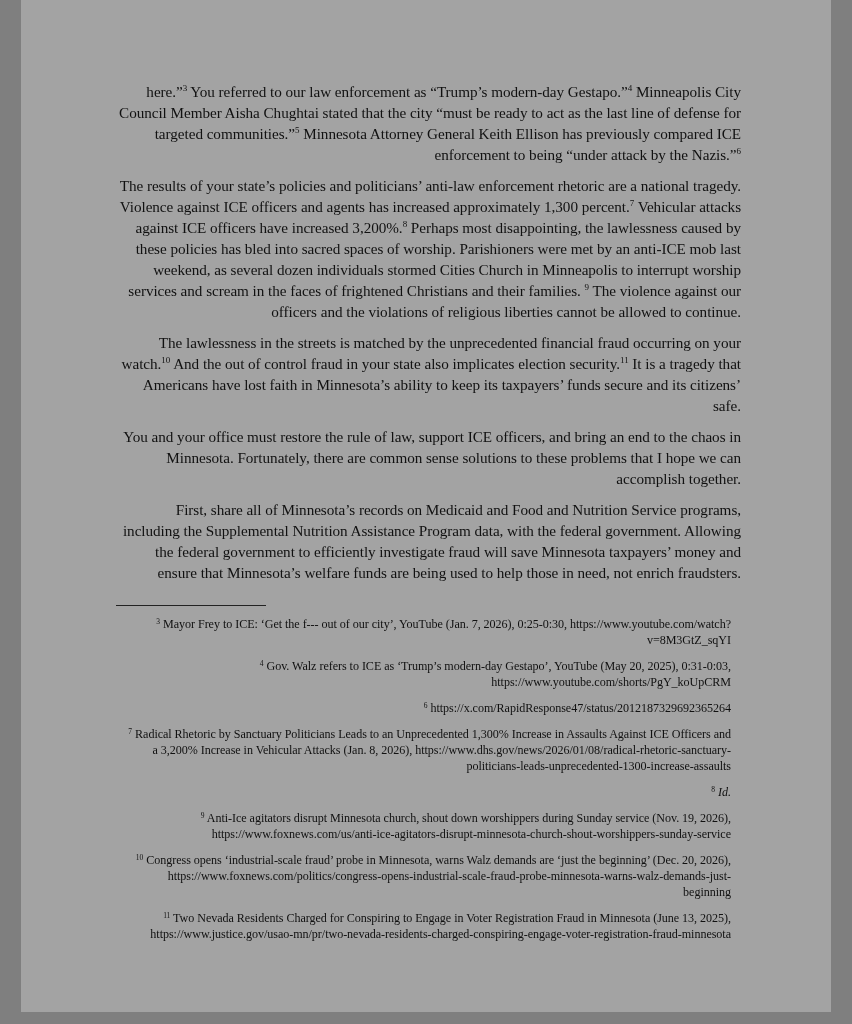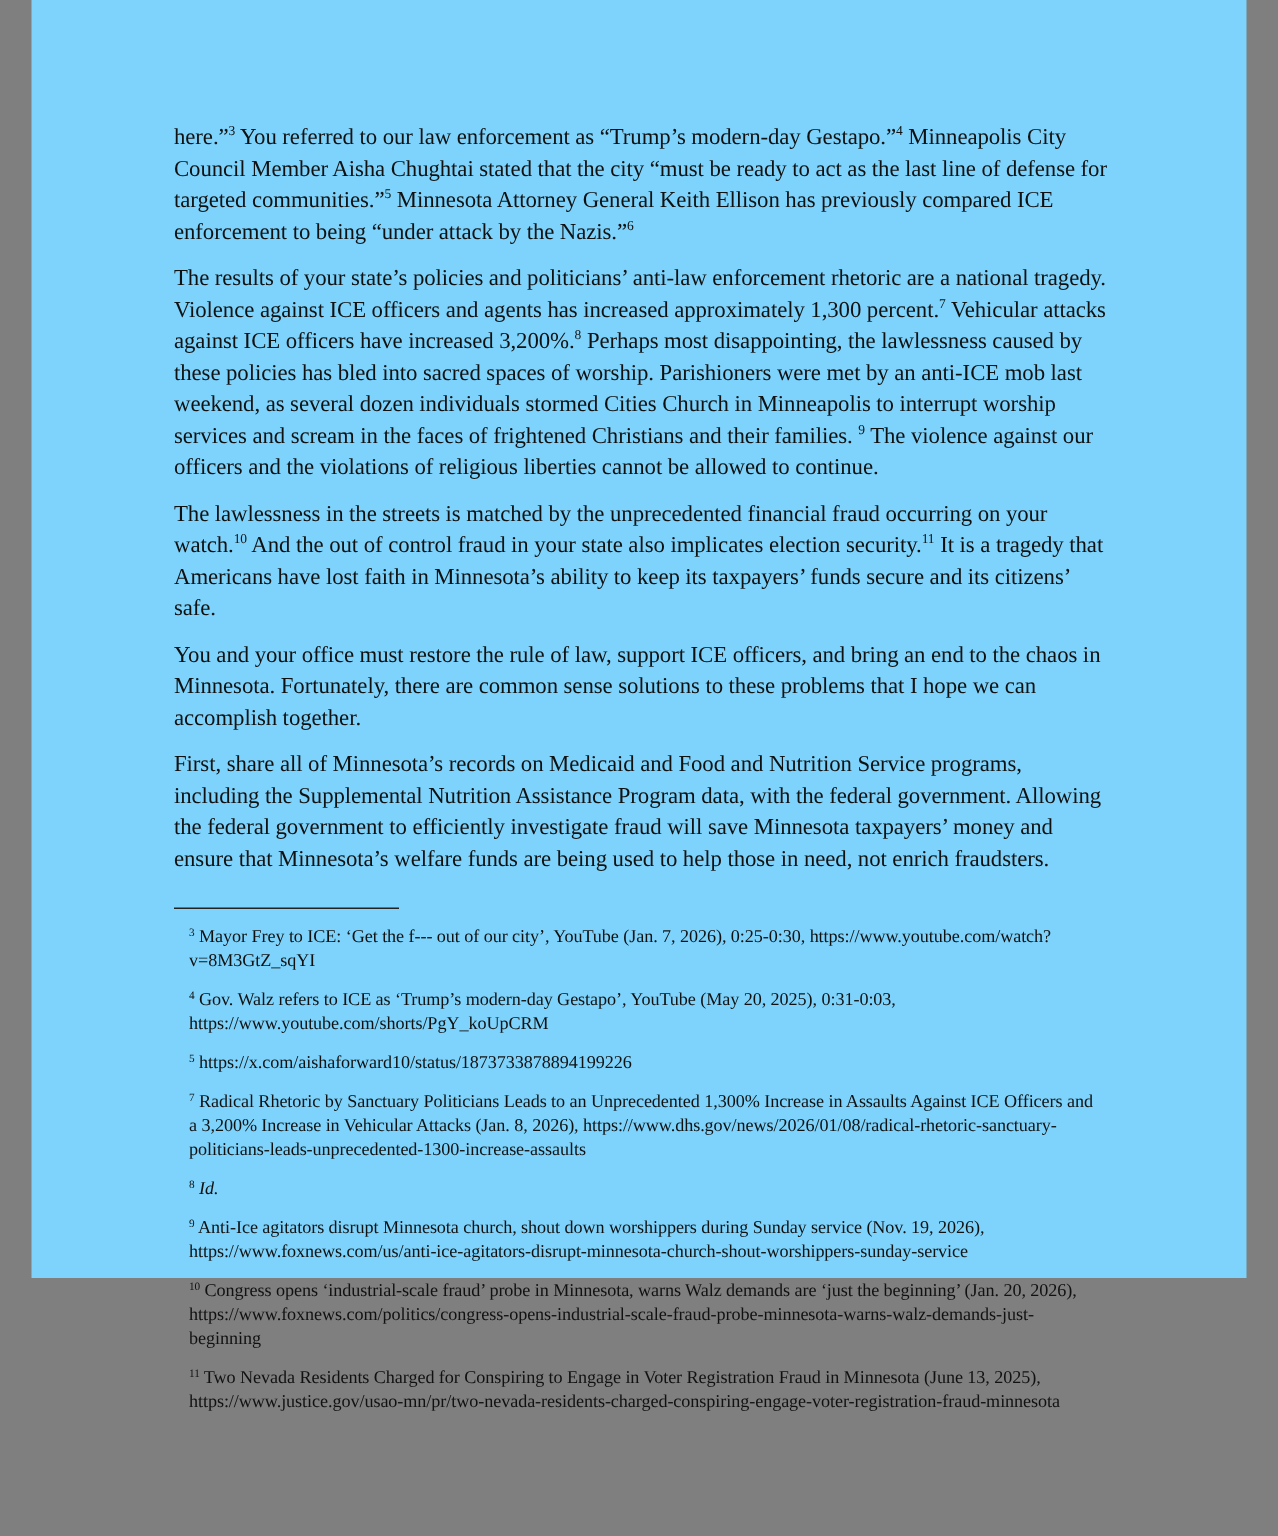--- a/index.html
+++ b/index.html
@@ -4,22 +4,23 @@
 <style>
   html, body { margin: 0; padding: 0; }
   body {
     width: 852px; height: 1024px; overflow: hidden;
     background: #7f7f7f;
     position: relative;
     font-family: "Liberation Serif", "DejaVu Serif", serif;
     color: #111;
   }
   .page {
-    position: absolute; left: 21px; top: 0; width: 810px; height: 852px;
-    background: #7dd3fc;
+    position: absolute; left: 21px; top: 0; width: 810px; height: 1012px;
+    background: #a3a3a3;
+    text-align: right;
   }
   .content {
     position: absolute; left: 95px; top: 81px; width: 625px;
   }
   p.body {
     margin: 0 0 10px 0;
     font-size: 15.2px;
     line-height: 21px;
     letter-spacing: -0.05px;
   }
@@ -43,21 +44,21 @@
         <p class="body"><span>here.”</span><sup>3</sup><span> You referred to our law enforcement as “Trump’s modern-day Gestapo.”</span><sup>4</sup><span> Minneapolis City Council Member Aisha Chughtai stated that the city “must be ready to act as the last line of defense for targeted communities.”</span><sup>5</sup><span> Minnesota Attorney General Keith Ellison has previously compared ICE enforcement to being “under attack by the Nazis.”</span><sup>6</sup></p>
         <p class="body"><span>The results of your state’s policies and politicians’ anti-law enforcement rhetoric are a national tragedy. Violence against ICE officers and agents has increased approximately 1,300 percent.</span><sup>7</sup><span> Vehicular attacks against ICE officers have increased 3,200%.</span><sup>8</sup><span> Perhaps most disappointing, the lawlessness caused by these policies has bled into sacred spaces of worship. Parishioners were met by an anti-ICE mob last weekend, as several dozen individuals stormed Cities Church in Minneapolis to interrupt worship services and scream in the faces of frightened Christians and their families. </span><sup>9</sup><span> The violence against our officers and the violations of religious liberties cannot be allowed to continue.</span></p>
         <p class="body"><span>The lawlessness in the streets is matched by the unprecedented financial fraud occurring on your watch.</span><sup>10</sup><span> And the out of control fraud in your state also implicates election security.</span><sup>11</sup><span> It is a tragedy that Americans have lost faith in Minnesota’s ability to keep its taxpayers’ funds secure and its citizens’ safe.</span></p>
         <p class="body"><span>You and your office must restore the rule of law, support ICE officers, and bring an end to the chaos in Minnesota. Fortunately, there are common sense solutions to these problems that I hope we can accomplish together.</span></p>
         <p class="body"><span>First, share all of Minnesota’s records on Medicaid and Food and Nutrition Service programs, including the Supplemental Nutrition Assistance Program data, with the federal government. Allowing the federal government to efficiently investigate fraud will save Minnesota taxpayers’ money and ensure that Minnesota’s welfare funds are being used to help those in need, not enrich fraudsters.</span></p>
       </div>
     <div class="rule"></div>
     <div id="footnotes">
         <div class="fn"><sup>3</sup> <span>Mayor Frey to ICE: ‘Get the f--- out of our city’, YouTube (Jan. 7, 2026), 0:25-0:30, https://www.youtube.com/watch?v=8M3GtZ_sqYI</span></div>
         <div class="fn"><sup>4</sup> <span>Gov. Walz refers to ICE as ‘Trump’s modern-day Gestapo’, YouTube (May 20, 2025), 0:31-0:03, https://www.youtube.com/shorts/PgY_koUpCRM</span></div>
-        <div class="fn"><sup>5</sup> <span>https://x.com/aishaforward10/status/1873733878894199226</span></div>
+        <div class="fn"><sup>6</sup> <span>https://x.com/RapidResponse47/status/2012187329692365264</span></div>
         <div class="fn"><sup>7</sup> <span>Radical Rhetoric by Sanctuary Politicians Leads to an Unprecedented 1,300% Increase in Assaults Against ICE Officers and a 3,200% Increase in Vehicular Attacks (Jan. 8, 2026), https://www.dhs.gov/news/2026/01/08/radical-rhetoric-sanctuary-politicians-leads-unprecedented-1300-increase-assaults</span></div>
         <div class="fn"><sup>8</sup> <em>Id.</em></div>
         <div class="fn"><sup>9</sup> <span>Anti-Ice agitators disrupt Minnesota church, shout down worshippers during Sunday service (Nov. 19, 2026), https://www.foxnews.com/us/anti-ice-agitators-disrupt-minnesota-church-shout-worshippers-sunday-service</span></div>
-        <div class="fn"><sup>10</sup> <span>Congress opens ‘industrial-scale fraud’ probe in Minnesota, warns Walz demands are ‘just the beginning’ (Jan. 20, 2026), https://www.foxnews.com/politics/congress-opens-industrial-scale-fraud-probe-minnesota-warns-walz-demands-just-beginning</span></div>
+        <div class="fn"><sup>10</sup> <span>Congress opens ‘industrial-scale fraud’ probe in Minnesota, warns Walz demands are ‘just the beginning’ (Dec. 20, 2026), https://www.foxnews.com/politics/congress-opens-industrial-scale-fraud-probe-minnesota-warns-walz-demands-just-beginning</span></div>
         <div class="fn"><sup>11</sup> <span>Two Nevada Residents Charged for Conspiring to Engage in Voter Registration Fraud in Minnesota (June 13, 2025), https://www.justice.gov/usao-mn/pr/two-nevada-residents-charged-conspiring-engage-voter-registration-fraud-minnesota</span></div>
       </div>
   </div>
 </div>
 
 </body></html>

